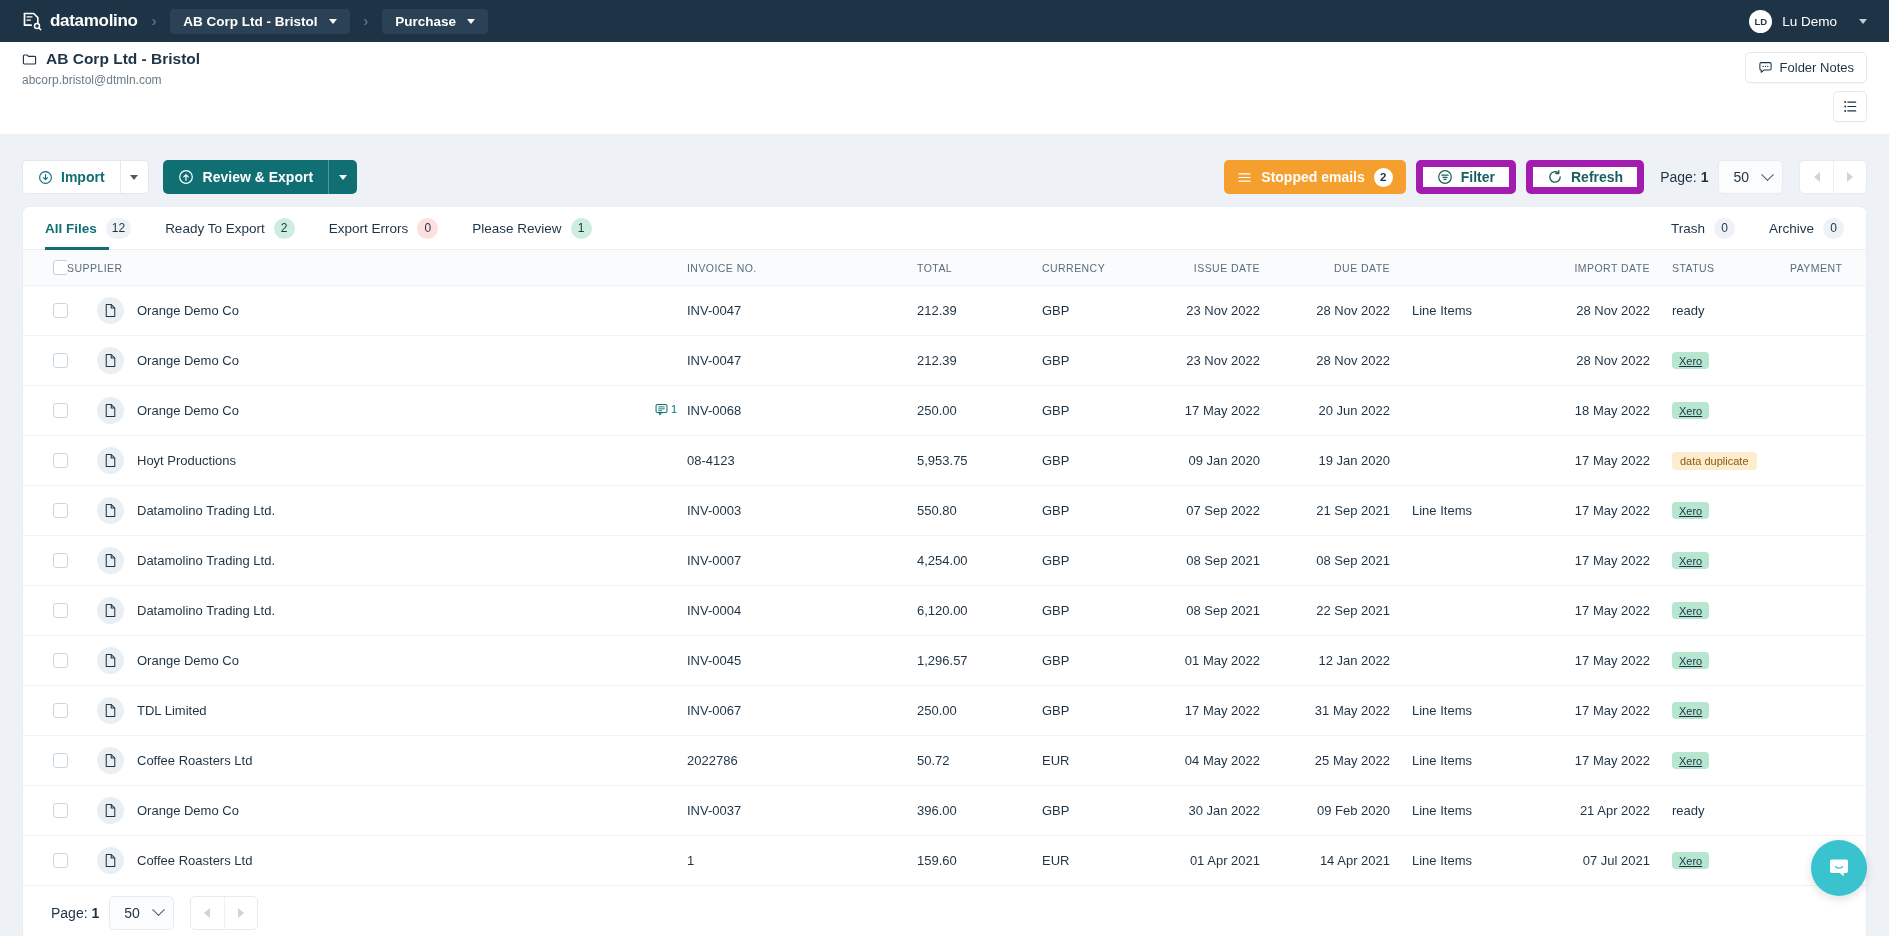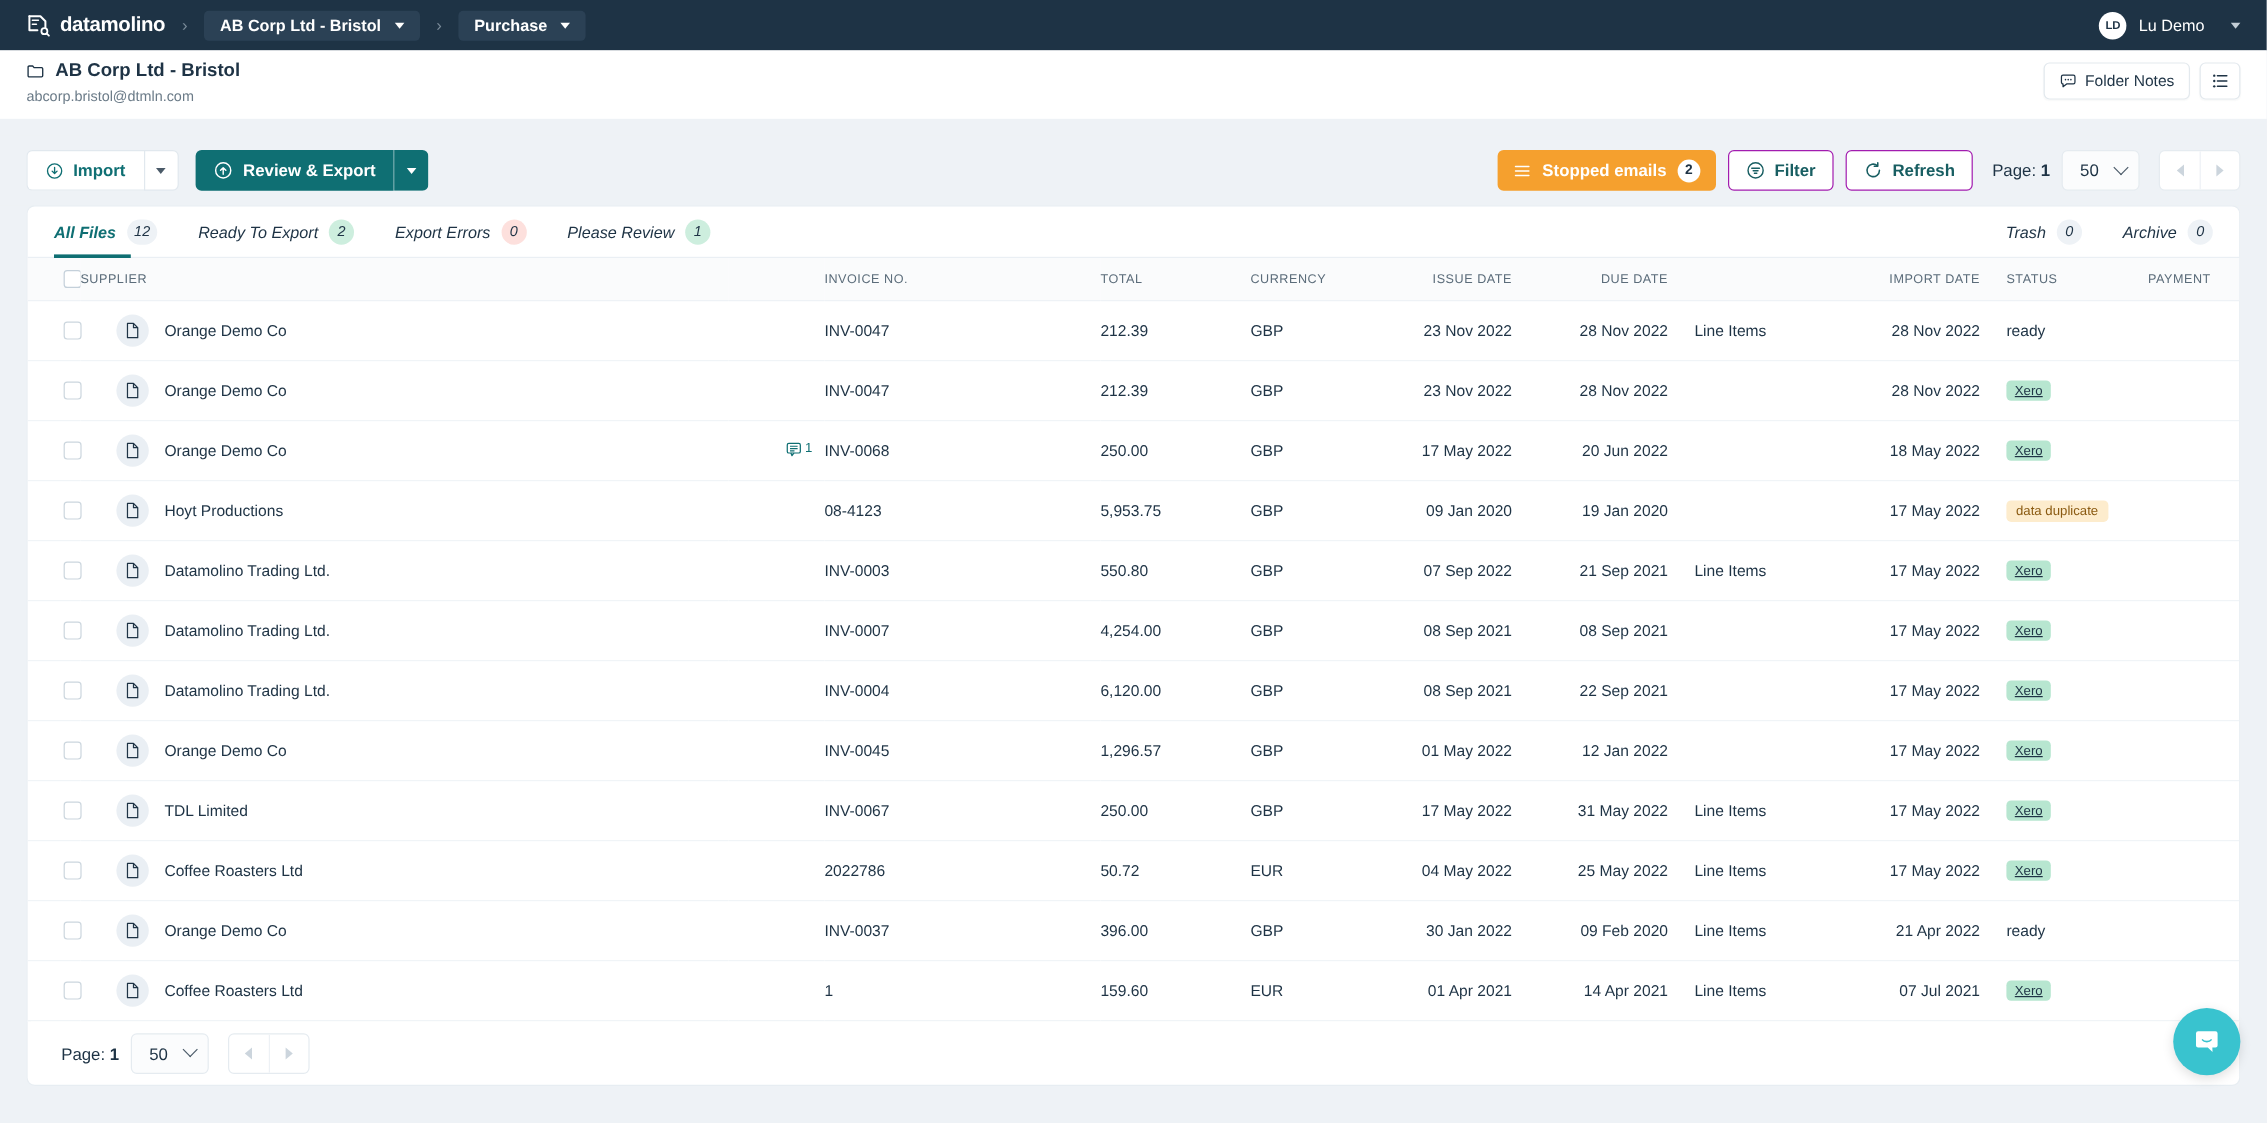--- a/index.html
+++ b/index.html
@@ -84,20 +84,21 @@
   }
   .folder-title {
     display: flex; align-items: center; gap: 9px;
     font-size: 15.5px; font-weight: 700; color: #1e3345;
   }
   .folder-email { font-size: 12px; color: #6b7b88; margin-top: 5px; }
   .folder-actions {
     margin-left: auto;
     display: flex; align-items: flex-end; gap: 8px;
     margin-top: 2px;
+    flex-direction: column;
   }
   .btn-white {
     background: #ffffff;
     border: 1px solid #e3e9ee;
     border-radius: 5px;
     height: 31px;
     padding: 0 12px;
     display: flex; align-items: center; gap: 7px;
     font-size: 13px; color: #1e3345; font-weight: 400;
     cursor: pointer;
@@ -171,21 +172,21 @@
     background: #ffffff;
     color: #1e3345;
     border-radius: 999px;
     min-width: 19px; height: 19px;
     padding: 0 5px;
     font-size: 11.5px; font-weight: 700;
     display: flex; align-items: center; justify-content: center;
   }
   .btn-tool {
     background: #fff;
-    border: 1px solid #a21caf;
+    border: 7px solid #a21caf;
     border-radius: 5px;
     height: 34px; padding: 0 14px;
     display: flex; align-items: center; gap: 8px;
     color: #185e62; font-size: 14px; font-weight: 700;
     cursor: pointer;
   }
   .page-label { font-size: 14px; color: #1e3345; margin-left: 6px; }
   .page-label b { font-weight: 700; }
   .select-box {
     background: #fbfcfd;
@@ -231,21 +232,20 @@
     border-radius: 7px 7px 0 0;
     border: 1px solid #e7edf2;
     border-bottom: none;
     overflow: hidden;
   }
   .tabs {
     display: flex; align-items: center;
     padding: 0 22px;
     border-bottom: 1px solid #eaeff4;
     height: 43px;
-    font-style: italic;
   }
   .tab {
     display: flex; align-items: center; gap: 9px;
     height: 43px;
     margin-right: 34px;
     font-size: 13.5px;
     color: #1e3345;
     cursor: pointer;
     position: relative;
   }

